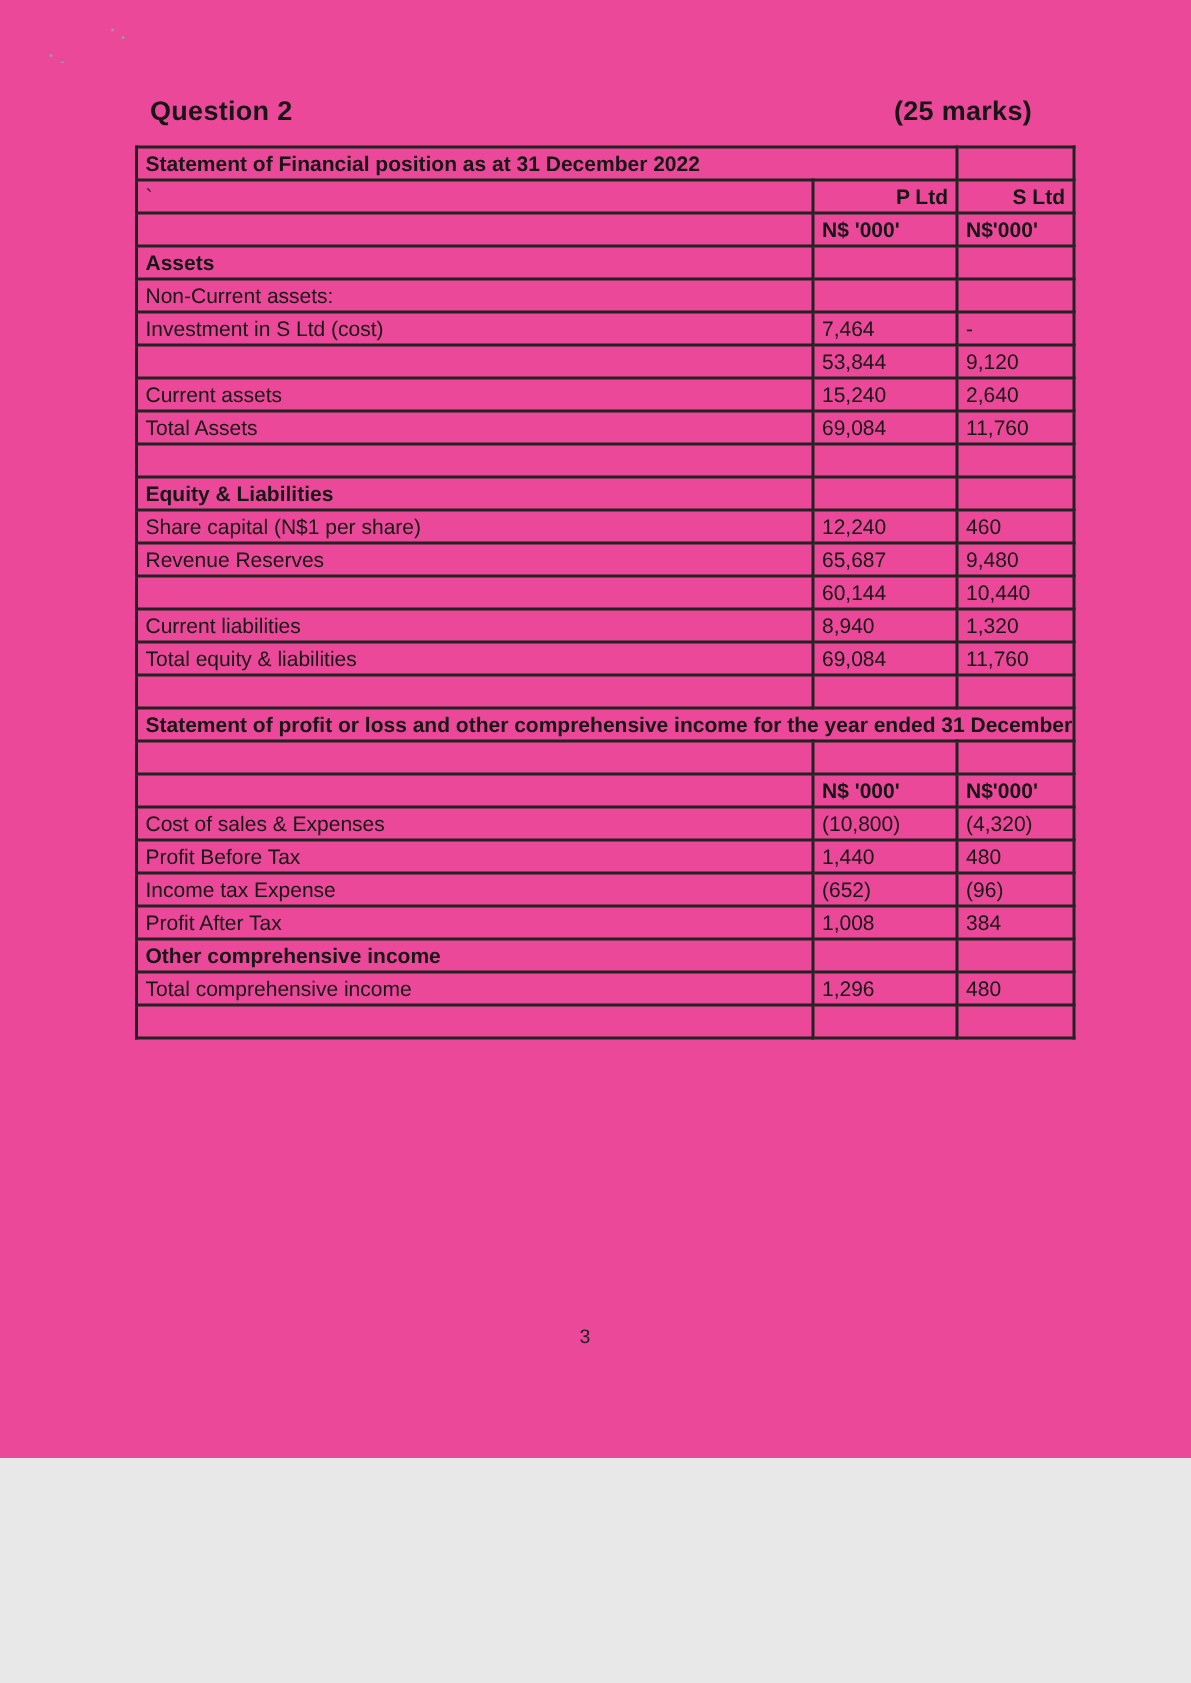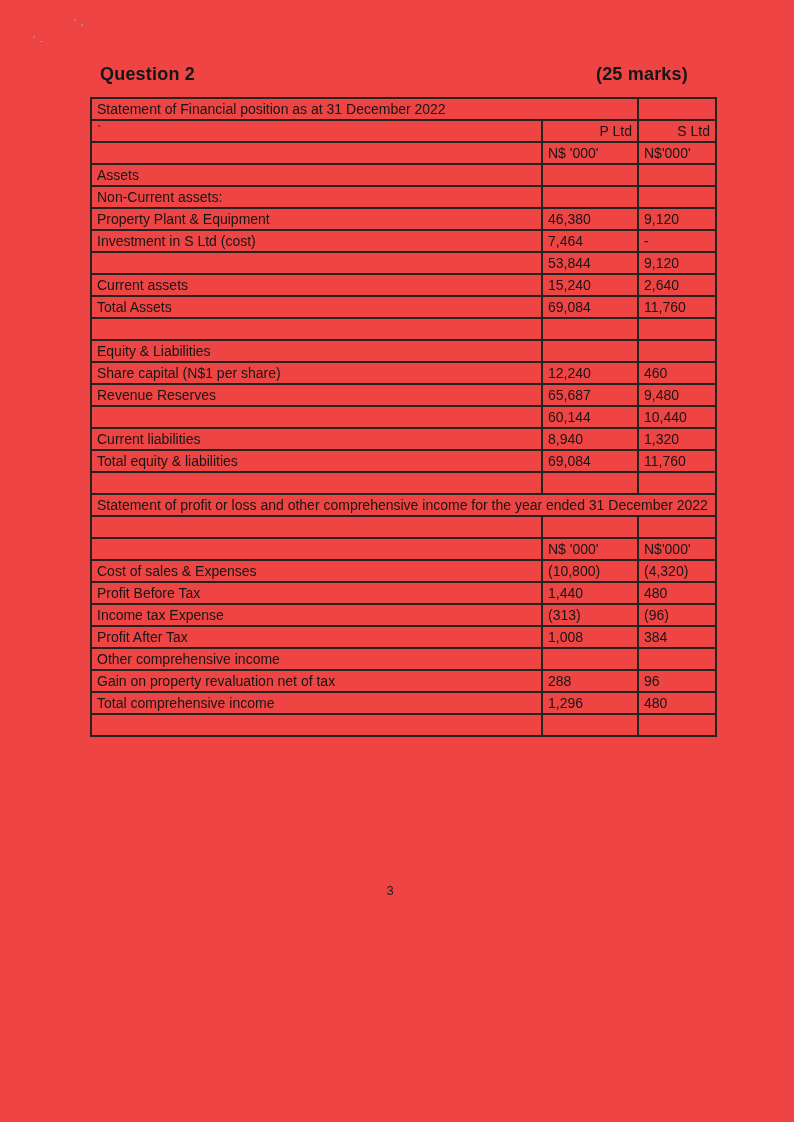--- a/index.html
+++ b/index.html
@@ -1,21 +1,21 @@
 <!DOCTYPE html>
 <html><head>
 <meta charset="utf-8">
 <style>
   html, body { margin: 0; padding: 0; background: #e8e8e8; }
   .page {
     position: relative;
     width: 794px;
-    height: 1122px;
+    height: 972px;
     margin: 0 auto;
-    background: #ef4444;
+    background: #ec4899;
     font-family: "Liberation Sans", sans-serif;
     color: #161616;
     overflow: hidden;
   }
   .header-row {
     position: absolute;
     left: 100px;
     top: 64px;
     width: 588px;
     display: flex;
@@ -36,21 +36,21 @@
   table.fin td {
     border: 2px solid #232323;
     font-size: 14px;
     line-height: 1.15;
     padding: 0 5px;
     height: 20px;
     vertical-align: middle;
     overflow: hidden;
     white-space: nowrap;
   }
-  td.bold { font-weight: normal; margin-top: 19px; }
+  td.bold { font-weight: bold; margin-top: 19px; }
   td.num { text-align: left; }
   td.center { text-align: right; }
   td.tall { height: 38px; vertical-align: bottom; padding-bottom: 3px; }
   td.semi { height: 23px; vertical-align: bottom; padding-bottom: 3px; }
   td.title2 {
     height: 40px;
     white-space: normal;
     line-height: 1.38;
     vertical-align: middle;
     padding: 2px 6px;
@@ -111,25 +111,20 @@
           <td class="bold">Assets</td>
           <td class="num"></td>
           <td class="num"></td>
         </tr>
         <tr>
           <td>Non-Current assets:</td>
           <td class="num"></td>
           <td class="num"></td>
         </tr>
         <tr>
-          <td>Property Plant &amp; Equipment</td>
-          <td class="num">46,380</td>
-          <td class="num">9,120</td>
-        </tr>
-        <tr>
           <td>Investment in S Ltd (cost)</td>
           <td class="num">7,464</td>
           <td class="num">-</td>
         </tr>
         <tr>
           <td></td>
           <td class="num">53,844</td>
           <td class="num">9,120</td>
         </tr>
         <tr>
@@ -200,39 +195,34 @@
           <td class="num">(10,800)</td>
           <td class="num">(4,320)</td>
         </tr>
         <tr>
           <td>Profit Before Tax</td>
           <td class="num">1,440</td>
           <td class="num">480</td>
         </tr>
         <tr>
           <td>Income tax Expense</td>
-          <td class="num">(313)</td>
+          <td class="num">(652)</td>
           <td class="num">(96)</td>
         </tr>
         <tr>
           <td>Profit After Tax</td>
           <td class="num">1,008</td>
           <td class="num">384</td>
         </tr>
         <tr>
           <td class="bold">Other comprehensive income</td>
           <td class="num"></td>
           <td class="num"></td>
         </tr>
         <tr>
-          <td>Gain on property revaluation net of tax</td>
-          <td class="num">288</td>
-          <td class="num">96</td>
-        </tr>
-        <tr>
           <td>Total comprehensive income</td>
           <td class="num">1,296</td>
           <td class="num">480</td>
         </tr>
         <tr>
           <td></td>
           <td class="num"></td>
           <td class="num"></td>
         </tr>
       </tbody>

